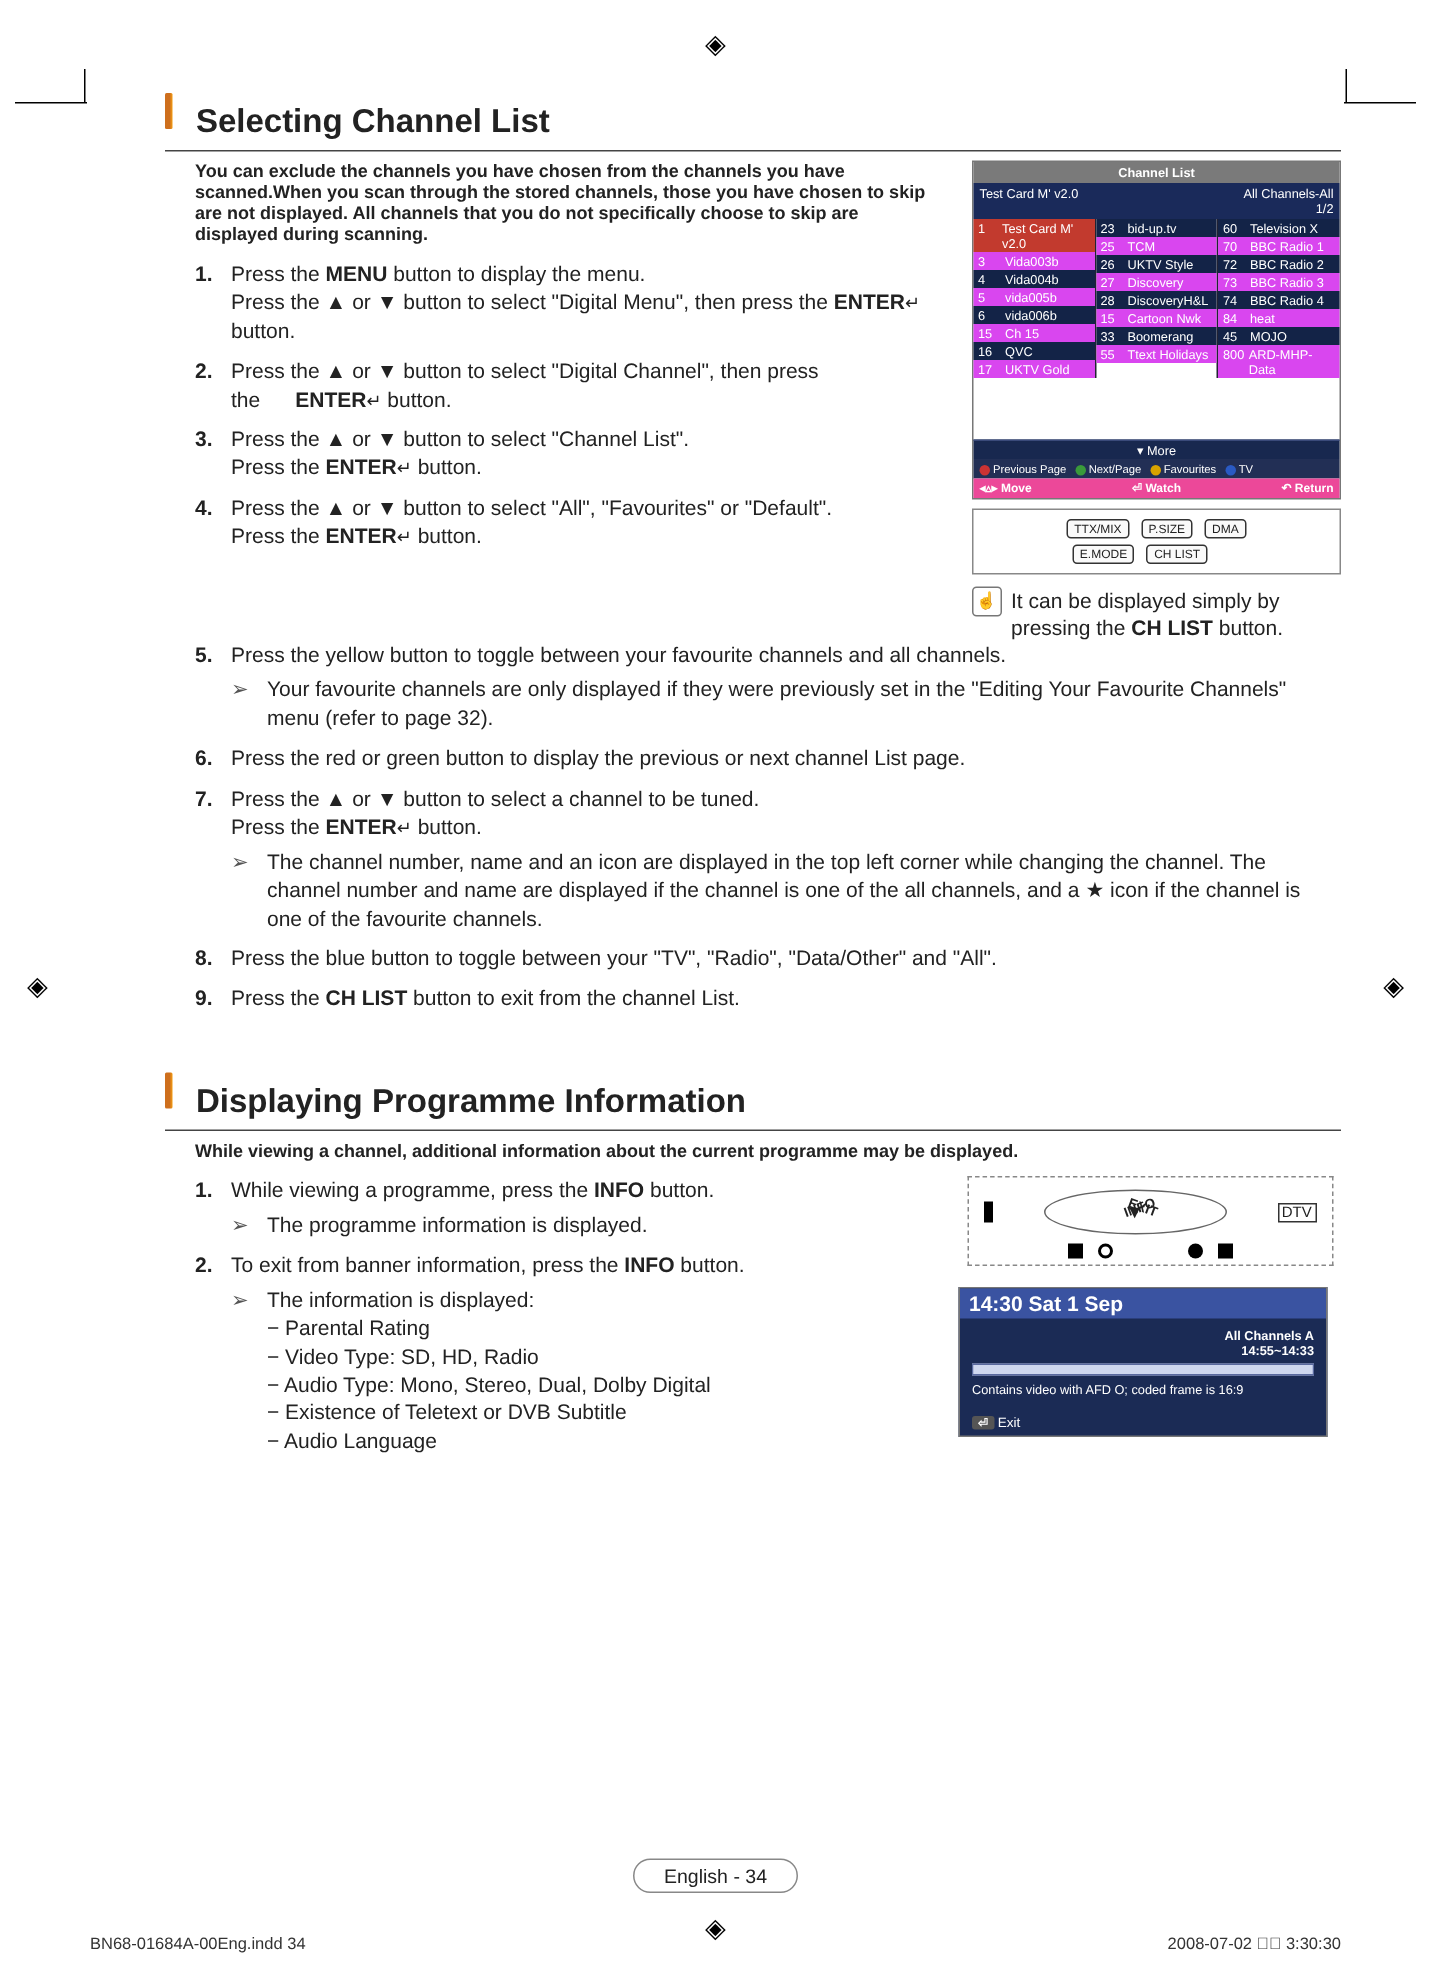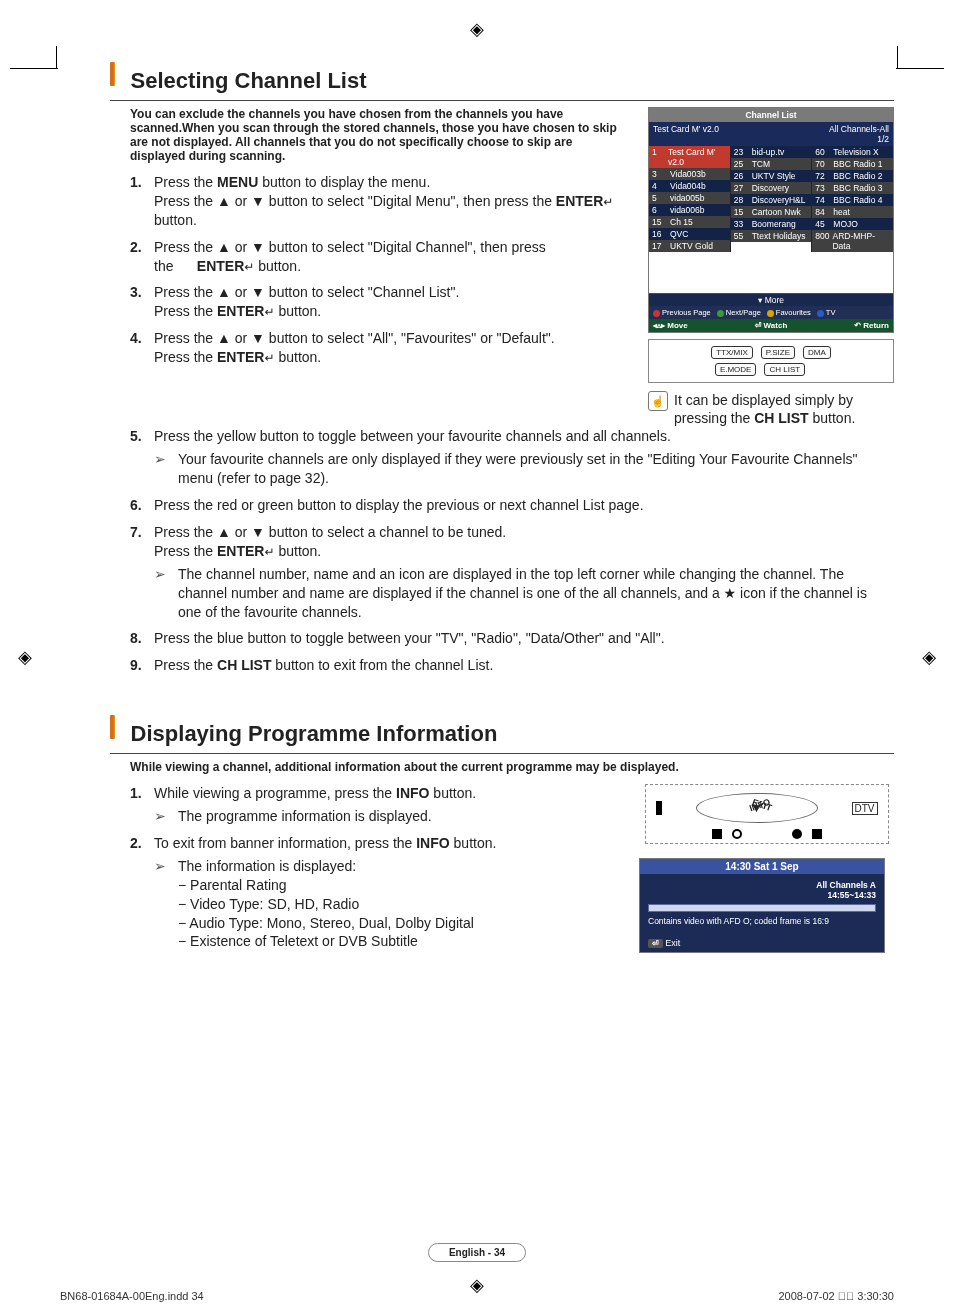--- a/index.html
+++ b/index.html
@@ -85,32 +85,32 @@
   .tvshot .meta {
     background:#1a2a5a;
     padding:2px 4px;
     display:flex;
     justify-content:space-between;
   }
   .tvshot .grid { display:flex; }
   .tvshot .col { flex:1 1 0; border-right:1px solid #223; }
   .tvshot .col:last-child{border-right:none;}
   .tvshot .row {
-    background:#404040;
+    background:#d946ef;
     padding:1px 3px;
     display:flex;
   }
   .tvshot .row:nth-child(odd){ background:#132347;}
   .tvshot .row .cn { width:18px; }
   .tvshot .row.sel { background:#c23a2e; }
   .tvshot .more { background:#18284f; text-align:center; padding:1px 0; border-top:1px solid #3a4a7a;margin-top:41px;}
   .tvshot .legend { background:#222f55; padding:2px 4px; font-size:7.5px; display:flex; gap:6px;}
   .tvshot .legend span b{ display:inline-block; width:7px; height:7px; border-radius:50%; margin-right:2px; vertical-align:middle;}
   .dot-r{background:#c33;} .dot-g{background:#3a9a3a;} .dot-y{background:#d9a300;} .dot-b{background:#2a5ac3;}
-  .tvshot .bar { background:#14532d; padding:2px 4px; display:flex; justify-content:space-between; font-weight:bold; font-size:8px;}
+  .tvshot .bar { background:#ec4899; padding:2px 4px; display:flex; justify-content:space-between; font-weight:bold; font-size:8px;}
   .remote {
     margin-top:6px;
     border:1px solid #888;
     padding:6px 14px;
     background:#fff;
     display:flex; flex-direction:column; gap:4px; align-items:center;
   }
   .brow { display:flex; gap:8px;}
   .rbtn { border:1px solid #333; border-radius:3px; font-size:8px; padding:1px 4px; background:#fafafa;}
   .note { display:flex; gap:6px; margin-top:8px; font-size:14px; line-height:1.3;}
@@ -134,35 +134,35 @@
   .remote-sketch .smlogo{ font-size:10px; border:1px solid #333; padding:0 2px;}
   .remote-sketch .brow2{ display:flex; justify-content:center; gap:10px; margin-top:6px;}
   .remote-sketch .circ{ width:10px; height:10px; border-radius:50%; background:#000;}
   .remote-sketch .circ.light{ background:#fff; border:2px solid #000; box-sizing:border-box;}
 
   .infopanel {
     width:244px; margin-top:14px;
     background:#1b2b55; color:#fff; font-size:9px;
     border:1px solid #777;
   }
-  .infopanel .time { background:#3a53a1; text-align:center; padding:2px 6px; font-weight:bold; font-size:10px;}
+  .infopanel .time { background:#3a53a1; text-align:left; padding:2px 6px; font-weight:bold; font-size:14px;}
   .infopanel .body { display:flex; padding:6px 8px 8px 8px; gap:8px; }
   .infopanel .l { font-weight:bold; line-height:1.4;}
   .infopanel .r { flex:1 1 auto; text-align:left; font-size:8.5px;}
   .infopanel .r .top { text-align:right; font-weight:bold;}
   .infopanel .r .bar { height:6px; background:#cfd8f0; margin:4px 0; border:1px solid #5a6aa0; position:relative;}
   .infopanel .r .bar::after{content:""; position:absolute; left:0;top:0;bottom:0; width:100%; background:#cfd8f0;}
   .infopanel .exit { padding:4px 8px; font-size:9px;}
   .infopanel .exit b { background:#555; color:#fff; border-radius:2px; padding:0 4px; font-size:8px;}
 
   .footer {
     position:absolute; bottom:52px; left:0; right:0; text-align:center;
   }
   .footer .tag {
-    display:inline-block; border:1px solid #888; border-radius:12px; padding:3px 20px; font-weight:bold; font-size:10px;
+    display:inline-block; border:1px solid #888; border-radius:12px; padding:3px 20px; font-weight:normal; font-size:13px;
   }
   .printmeta {
     position:absolute; bottom:12px; left:60px; right:60px;
     display:flex; justify-content:space-between; font-size:11px; color:#333;
   }
 </style>
 </head>
 <body>
 
 <span class="regmark top">◈</span>
@@ -430,20 +430,21 @@
               <span>To exit from banner information, press the </span><span class="kb">INFO</span><span> button.</span>
               <div class="sub">
                   <span class="arrow">➢</span>
                   <span class="txt">The information is displayed:</span>
                 </div>
               <div class="info-items" id="info-items">
                   <div>− Parental Rating</div>
                   <div>− Video Type: SD, HD, Radio</div>
                   <div>− Audio Type: Mono, Stereo, Dual, Dolby Digital</div>
                   <div>− Existence of Teletext or DVB Subtitle</div>
+                  <div>− Audio Language</div>
                 </div>
             </span>
             </li>
         </ol>
       </div>
 
       <div class="right-col">
         <div class="remote-sketch">
           <div class="sidebits">
             <span class="blk"></span>

